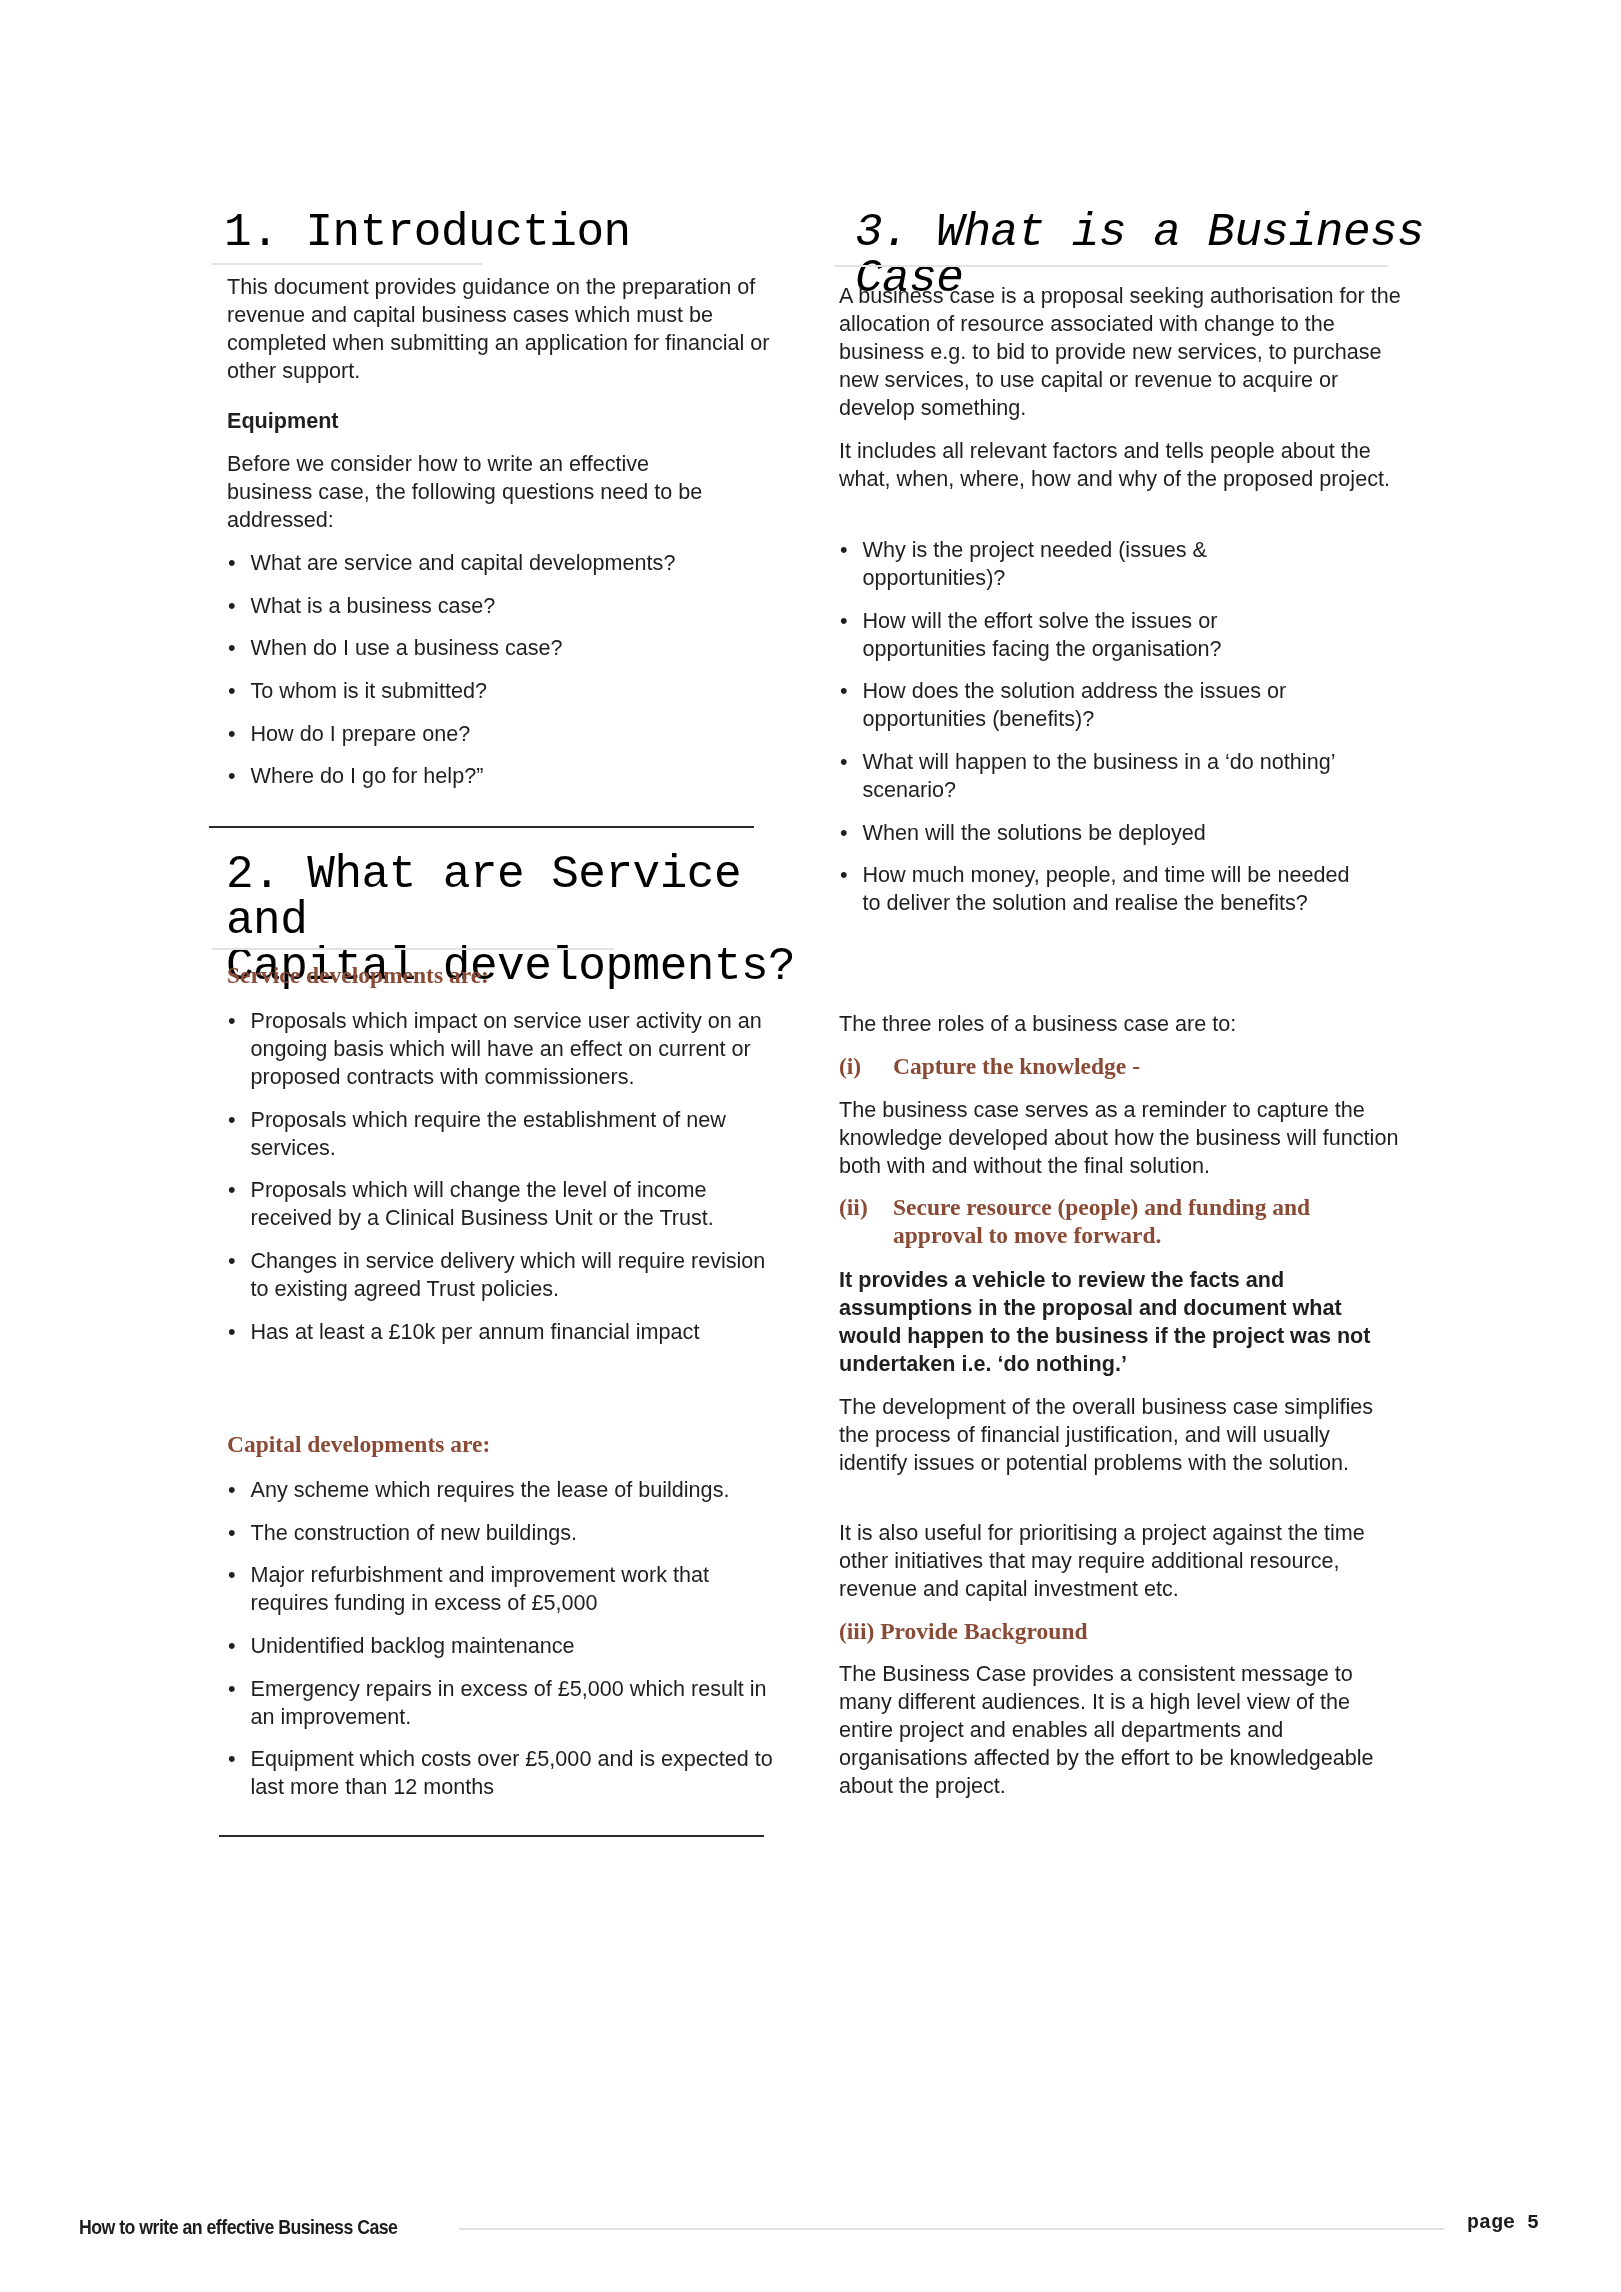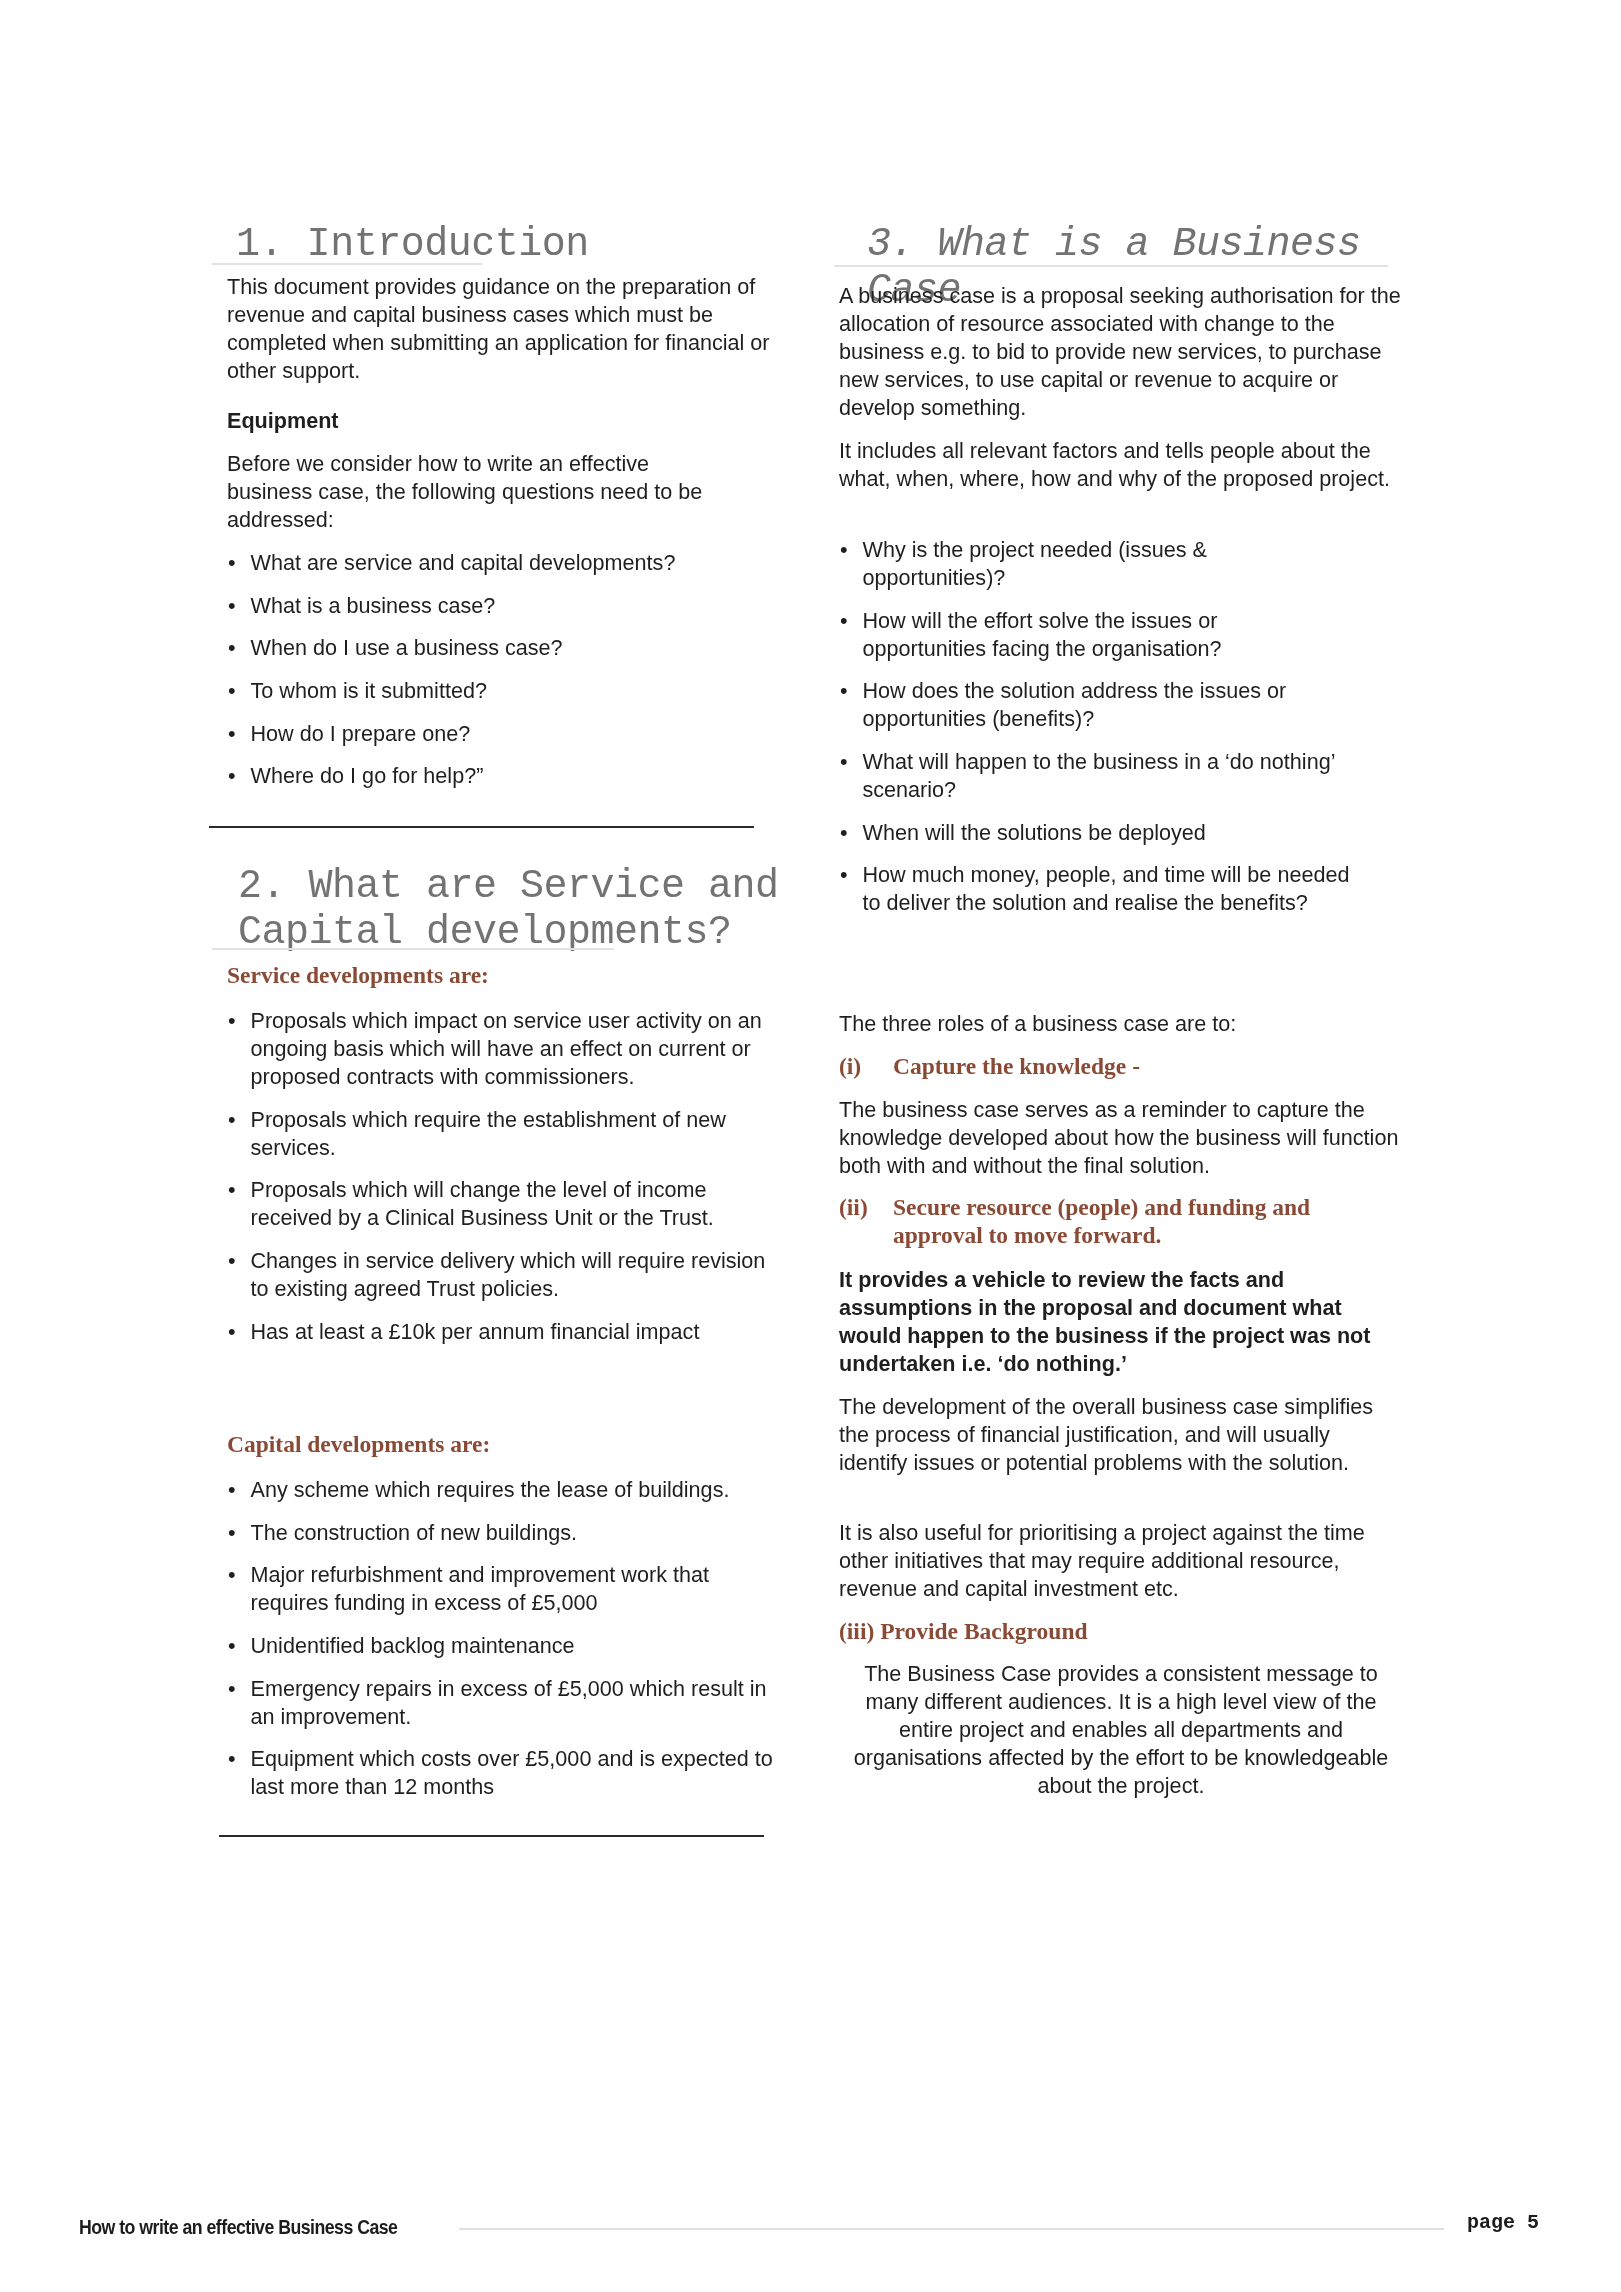--- a/index.html
+++ b/index.html
@@ -2,21 +2,21 @@
 <html><head>
 <meta charset="utf-8">
 <style>
   html, body { margin: 0; padding: 0; background: #ffffff; }
   body { width: 1621px; height: 2293px; position: relative; overflow: hidden;
          font-family: "Liberation Sans", sans-serif; color: #1f1f1f; }
   .col { position: absolute; top: 0; }
   .col-left { left: 227px; width: 559px; }
   .col-right { left: 839px; width: 559px; }
   .h1 { position: absolute; font-family: "Liberation Mono", "DejaVu Sans Mono", monospace;
-        font-size: 40px; font-weight: normal; color: #737373; margin: 12px; line-height: 46px; letter-spacing: -0.5px; }
+        font-size: 46px; font-weight: normal; color: #000000; margin: 0; line-height: 46px; letter-spacing: -0.5px; }
   .rule-light { position: absolute; height: 2px; background: #e2e2e2; }
   .rule-dark { position: absolute; height: 2px; background: #2a2a2a; }
   .para { position: absolute; font-size: 21.6px; line-height: 28px; margin: 0; }
   .bold { font-weight: bold; }
   .sub { position: absolute; font-family: "Liberation Serif", "DejaVu Serif", serif; font-weight: bold;
          color: #8a4b36; font-size: 23.5px; line-height: 28px; margin: 0; }
   ul.blist { position: absolute; list-style: none; margin: 0; padding: 0; font-size: 21.6px; line-height: 28px; }
   ul.blist li { position: relative; padding-left: 23.5px; margin-bottom: 14.7px; }
   ul.blist li::before { content: "\2022"; position: absolute; left: 1px; top: 0; font-size: 21.6px; }
   .roman { display: inline-block; width: 54px; }
@@ -108,19 +108,19 @@
   <p class="sub roman-item" style="top:1193px;left:0;width:500px;">
     <span class="roman" style="text-indent:0">(ii)</span><span>Secure resource (people) and funding and approval to move forward.</span>
   </p>
   <p class="para" style="top:1266px;left:0;width:554px;font-weight:bold;">It provides a vehicle to review the facts and assumptions in the proposal and document what would happen to the business if the project was not undertaken i.e. ‘do nothing.’</p>
   <p class="para" style="top:1393px;left:0;width:554px;">The development of the overall business case simplifies the process of financial justification, and will usually identify issues or potential problems with the solution.</p>
   <p class="para" style="top:1519px;left:0;width:554px;">It is also useful for prioritising a project against the time other initiatives that may require additional resource, revenue and capital investment etc.</p>
 
   <p class="sub" style="top:1617px;left:0;">
     <span>(iii)</span> <span>Provide Background</span>
   </p>
-  <p class="para" style="top:1660px;left:0;width:564px;text-align:center;">The Business Case provides a consistent message to many different audiences. It is a high level view of the entire project and enables all departments and organisations affected by the effort to be knowledgeable about the project.</p>
+  <p class="para" style="top:1660px;left:0;width:564px;">The Business Case provides a consistent message to many different audiences. It is a high level view of the entire project and enables all departments and organisations affected by the effort to be knowledgeable about the project.</p>
 </div>
 
 <div class="footer-title">How to write an effective Business Case</div>
 <div class="footer-rule"></div>
 <div class="footer-page">page 5</div>
 
 
 </body></html>

